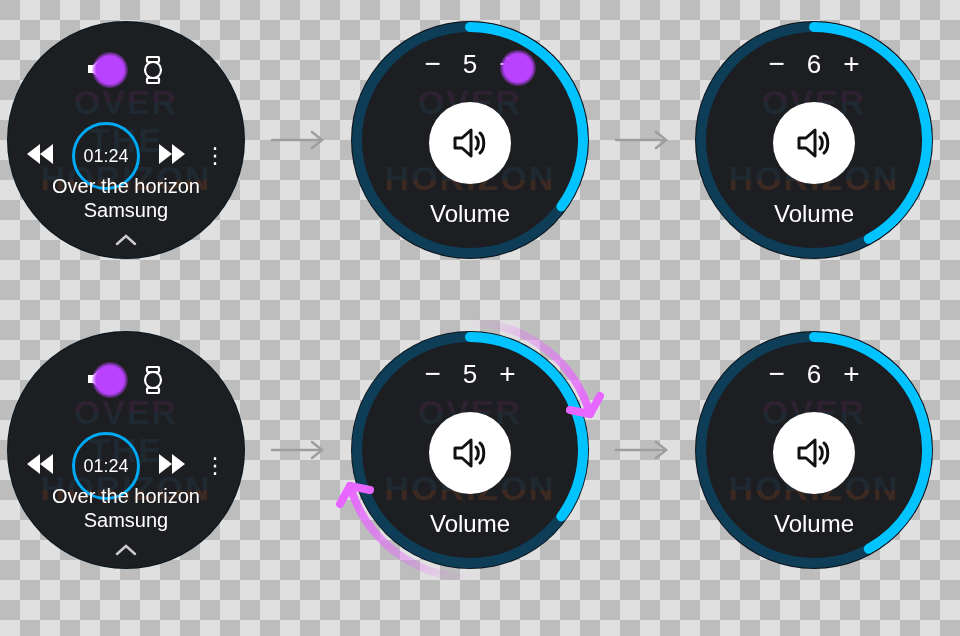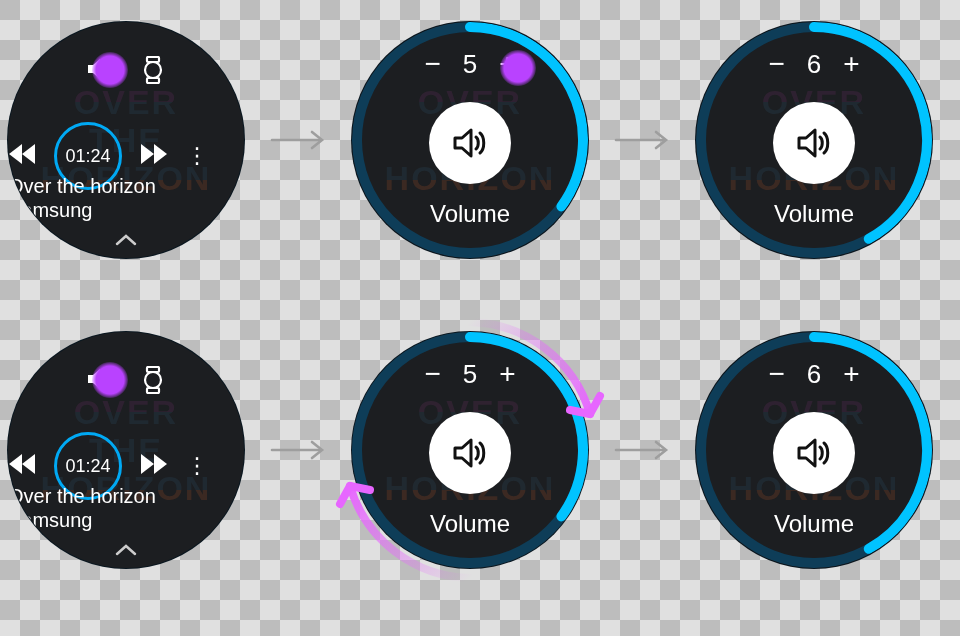--- a/index.html
+++ b/index.html
@@ -60,33 +60,33 @@
   
   .bezel{position:absolute;inset:0;}
   
   .p-top-icons{
     position:absolute;top:34px;left:0;right:0;
     display:flex;justify-content:center;gap:24px;
   }
   .ico{color:#fff;display:inline-flex;}
   .p-mid{
     position:absolute;top:100px;left:0;right:0;
-    display:flex;align-items:center;gap:18px;
+    display:flex;align-items:center;justify-content:center;gap:18px;
     color:#fff;
   }
   .play-circle{
     width:62px;height:62px;border:3px solid var(--accent);border-radius:50%;
     display:flex;align-items:center;justify-content:center;
     font-size:18px;letter-spacing:0px;
   }
   .skip svg{width:28px;height:22px;}
   .kebab{font-size:22px;line-height:22px;letter-spacing:0;}
   .p-text{
     position:absolute;left:0;right:0;bottom:36px;
-    text-align:left;color:#fff;font-size:20px;line-height:24px;
+    text-align:center;color:#fff;font-size:20px;line-height:24px;
   }
   .chev{
     position:absolute;left:0;right:0;bottom:8px;text-align:center;color:#ccc;
   }
   .tap-dot{
     position:absolute;width:36px;height:36px;border-radius:50%;
     background:radial-gradient(circle at 50% 50%,var(--tap) 0%,var(--tap) 55%,rgba(185,66,255,0) 75%);
     pointer-events:none;
   }
   

